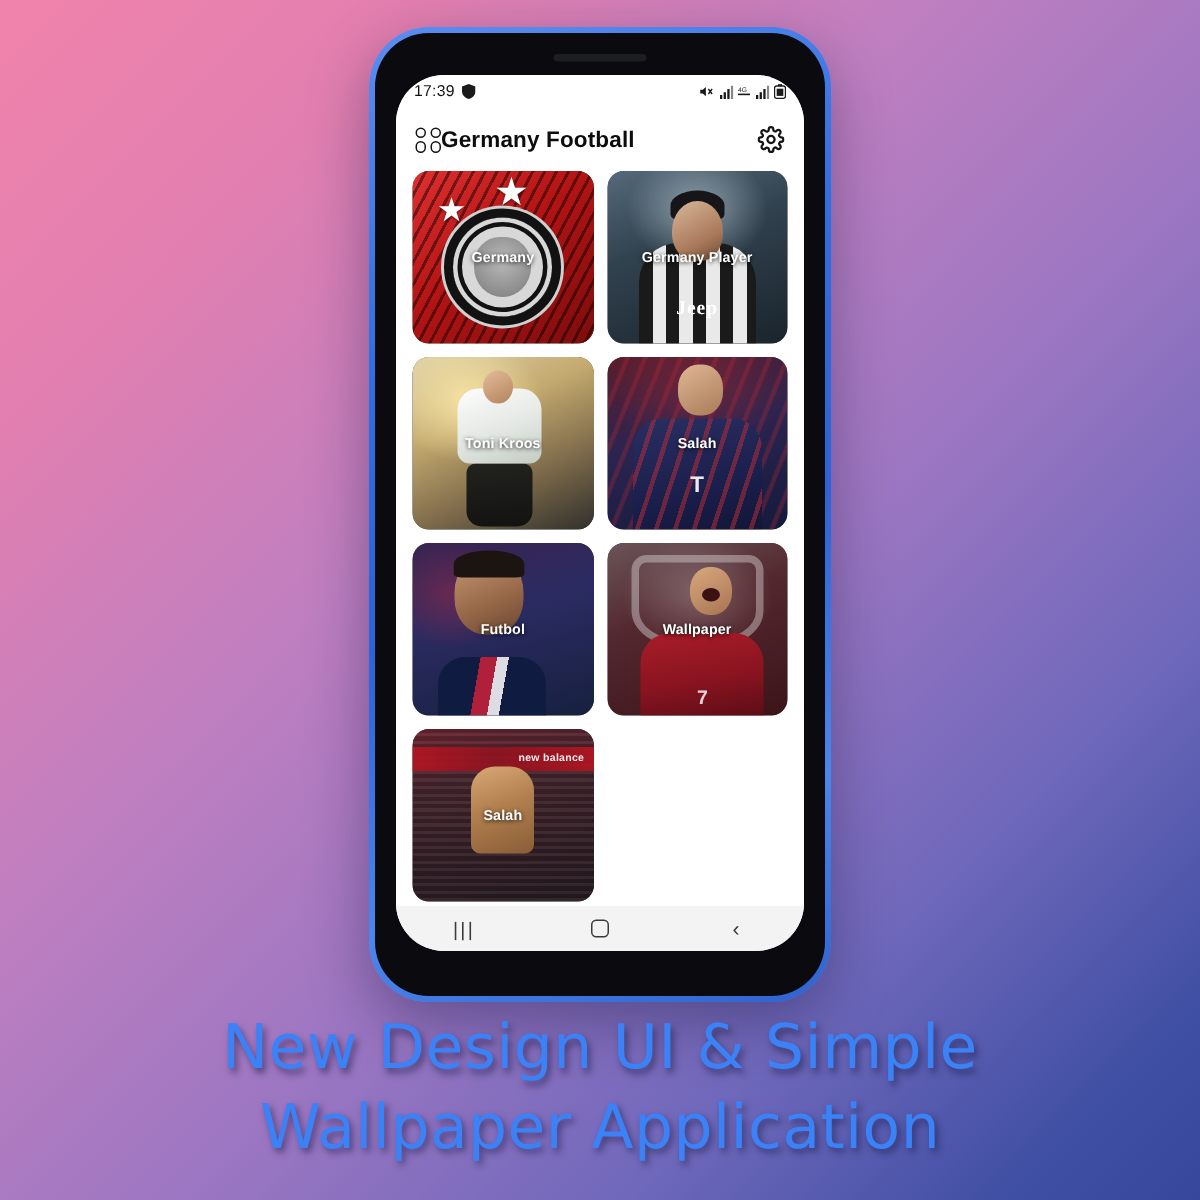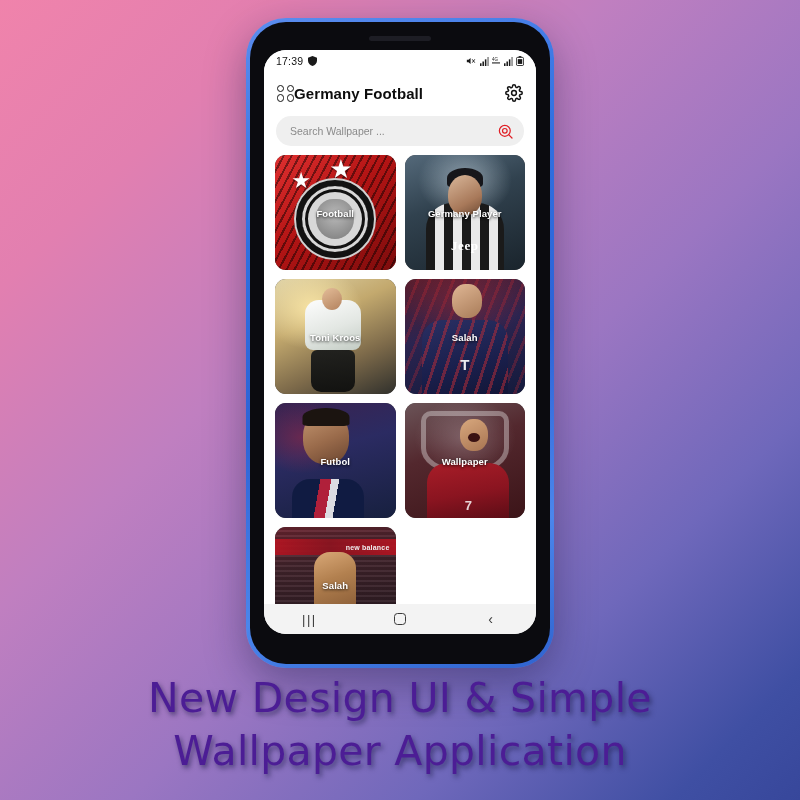--- a/index.html
+++ b/index.html
@@ -33,21 +33,21 @@
     border-radius:36px;
     background:#0b0b0f;
   }
   .speaker {
     position:absolute; left:50%; top:14px; transform:translateX(-50%);
     width:62px; height:5px; border-radius:4px;
     background:#1d1d24;
   }
   .screen {
     position:absolute; left:14px; top:28px; right:14px; bottom:30px;
-    border-radius:22px;
+    border-radius:32px;
     background:#ffffff;
     overflow:hidden;
     display:flex; flex-direction:column;
   }
 
   
   .statusbar {
     height:22px; flex:0 0 22px;
     display:flex; align-items:center; justify-content:space-between;
     padding:0 12px 0 12px;
@@ -333,21 +333,21 @@
   .nav-btn { cursor:pointer; display:flex; align-items:center; justify-content:center;
     width:40px; height:22px; }
   .nav-recents { font-size:13px; color:#3a3a3a; letter-spacing:1.5px; }
   .nav-home { width:12px; height:12px; border:1.6px solid #3a3a3a; border-radius:3.5px; }
   .nav-back { font-size:14px; color:#3a3a3a; }
 
   
   .caption {
     position:absolute; left:0; right:0; top:672px;
     text-align:center;
-    color:#4c1d95;
+    color:#3b82f6;
     font-family:"DejaVu Sans", sans-serif;
     font-size:41px;
     line-height:53px;
     font-weight:400;
     text-shadow:2px 3px 5px rgba(20,20,60,.55);
     letter-spacing:.3px;
   }
   .caption .l { display:block; }
 </style>
 </head>
@@ -417,43 +417,31 @@
         </div>
         <div class="appbar-title">Germany Football</div>
         <div class="gear-icon">
           <svg width="18" height="18" viewBox="0 0 24 24" fill="none" stroke="#141414" stroke-width="2">
             <circle cx="12" cy="12" r="3.2"></circle>
             <path d="M19.4 15a1.6 1.6 0 00.3 1.8l.1.1a2 2 0 11-2.8 2.8l-.1-.1a1.6 1.6 0 00-1.8-.3 1.6 1.6 0 00-1 1.5V21a2 2 0 01-4 0v-.1a1.6 1.6 0 00-1-1.5 1.6 1.6 0 00-1.8.3l-.1.1a2 2 0 11-2.8-2.8l.1-.1a1.6 1.6 0 00.3-1.8 1.6 1.6 0 00-1.5-1H3a2 2 0 010-4h.1a1.6 1.6 0 001.5-1 1.6 1.6 0 00-.3-1.8l-.1-.1a2 2 0 112.8-2.8l.1.1a1.6 1.6 0 001.8.3H9a1.6 1.6 0 001-1.5V3a2 2 0 014 0v.1a1.6 1.6 0 001 1.5 1.6 1.6 0 001.8-.3l.1-.1a2 2 0 112.8 2.8l-.1.1a1.6 1.6 0 00-.3 1.8V9a1.6 1.6 0 001.5 1H21a2 2 0 010 4h-.1a1.6 1.6 0 00-1.5 1z"></path>
           </svg>
         </div>
       </div>
 
-      <div class="search-zone">
-        <div class="searchbar">
-          <input class="search-input" type="text" placeholder="Search Wallpaper ..." style="">
-          <div class="search-btn">
-            <svg width="15" height="15" viewBox="0 0 22 22" fill="none" stroke="#e01f26" stroke-width="1.8">
-              <circle cx="10" cy="10" r="8"></circle>
-              <circle cx="10" cy="10" r="3.4"></circle>
-              <path d="M15.6 15.6L20.5 20.5" stroke-linecap="round"></path>
-            </svg>
-          </div>
-        </div>
-      </div>
 
       <div class="gridwrap">
         <div class="cards">
 
           <div class="card">
             <div class="art art-germany">
               <div class="star s1"></div>
               <div class="star s2"></div>
               <div class="crest"></div>
             </div>
-            <div class="lbl">Football</div>
+            <div class="lbl">Germany</div>
           </div>
 
           <div class="card">
             <div class="art art-gplayer">
               <div class="gp-body"></div>
               <div class="gp-hair"></div>
               <div class="gp-head"></div>
               <div class="gp-jeep">Jeep</div>
             </div>
             <div class="lbl">Germany Player</div>

